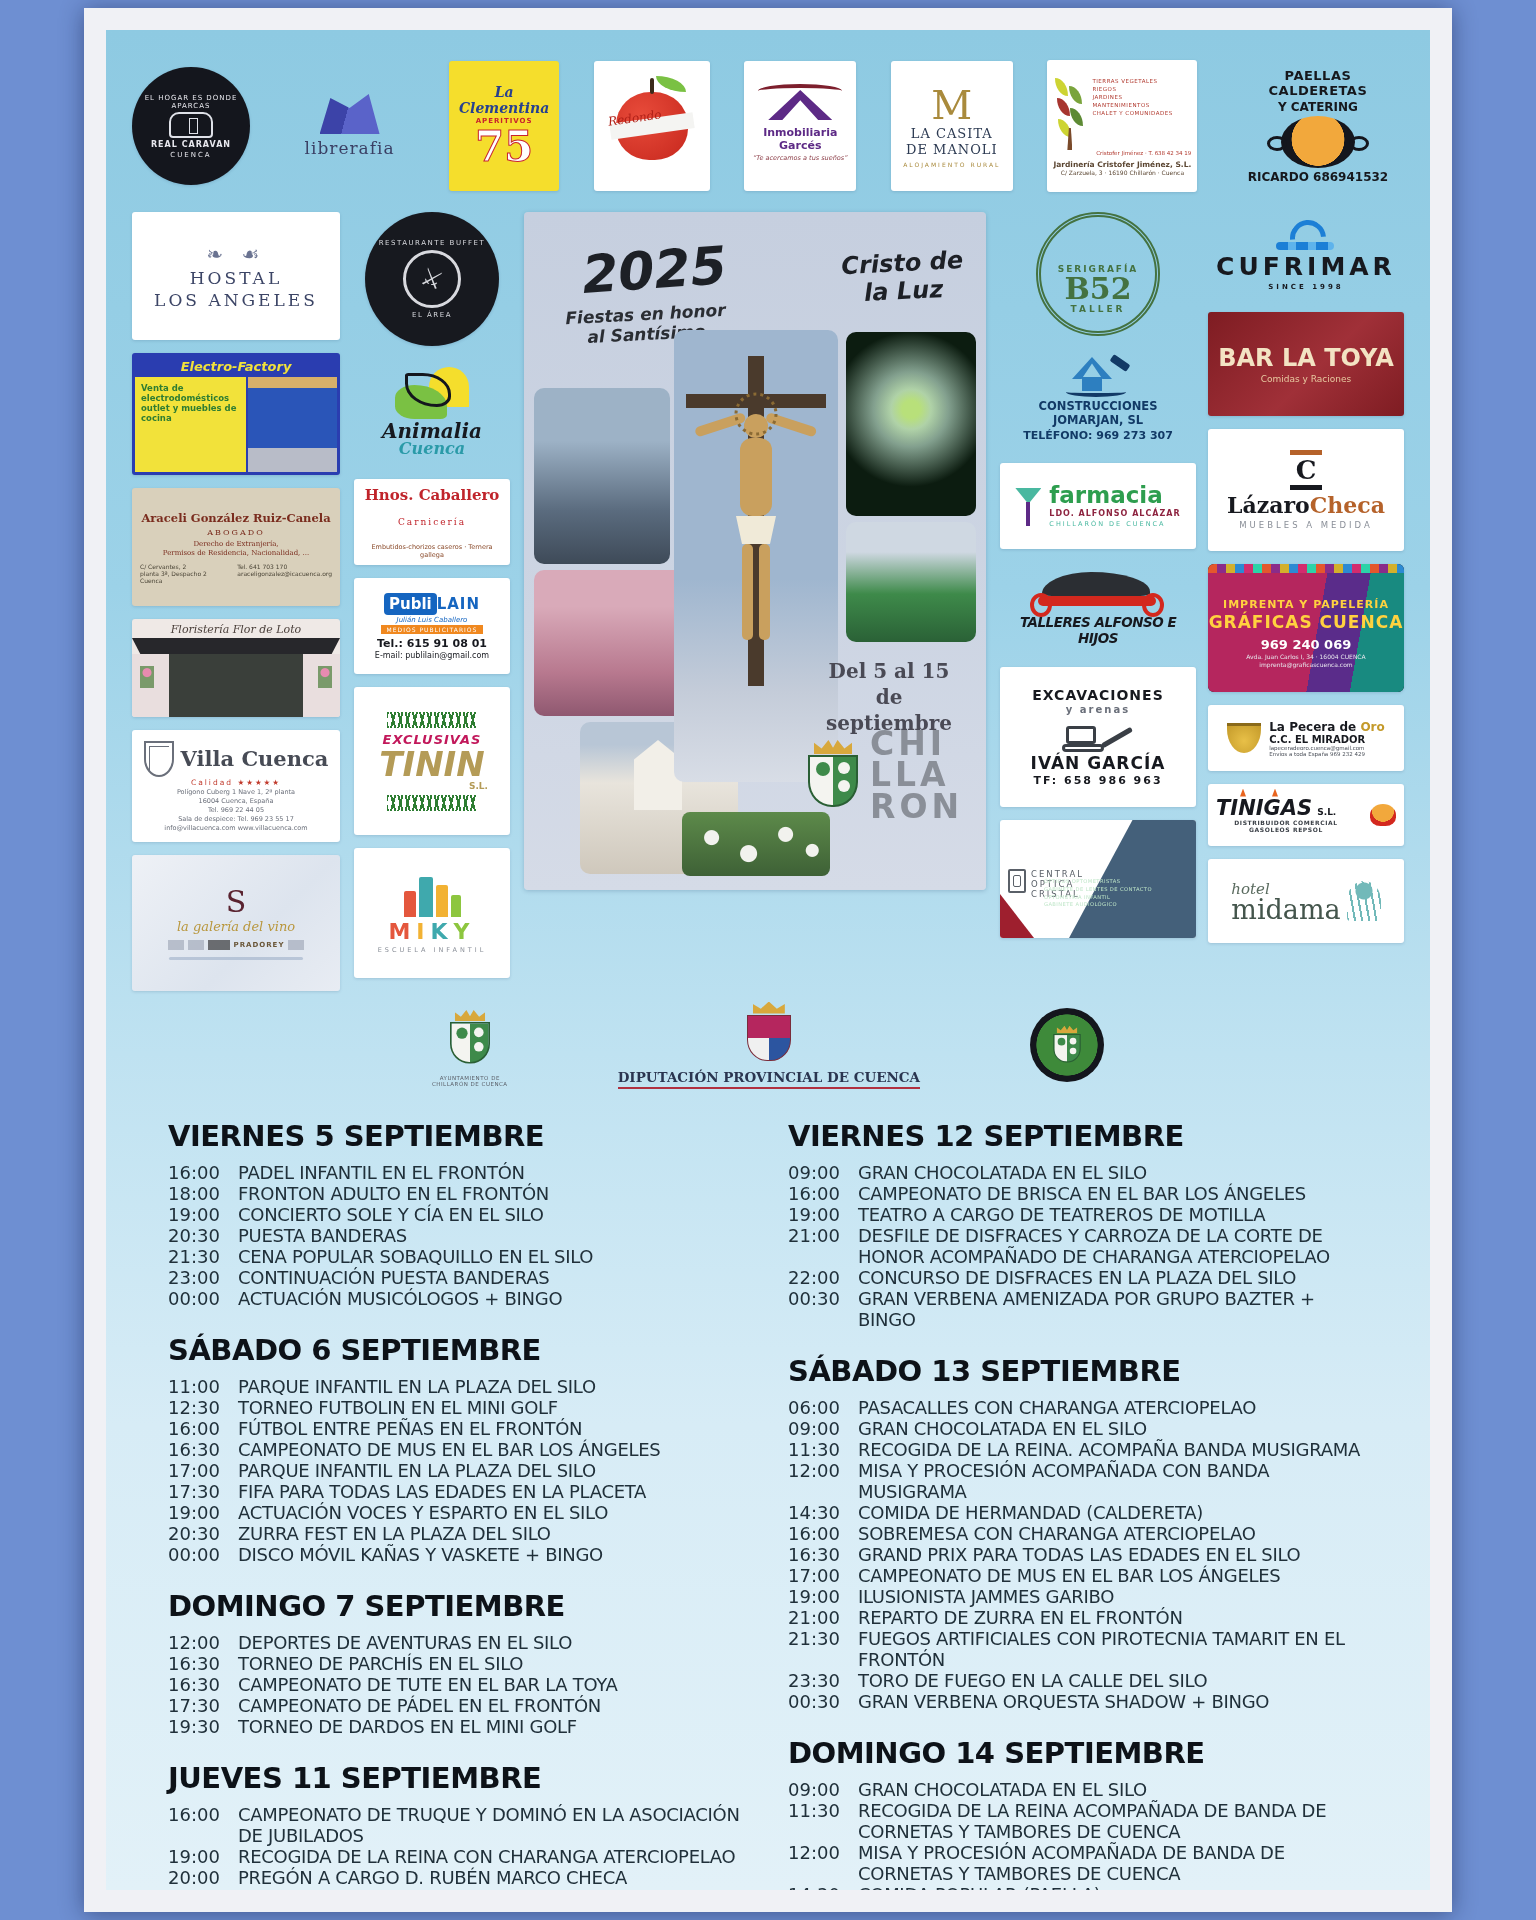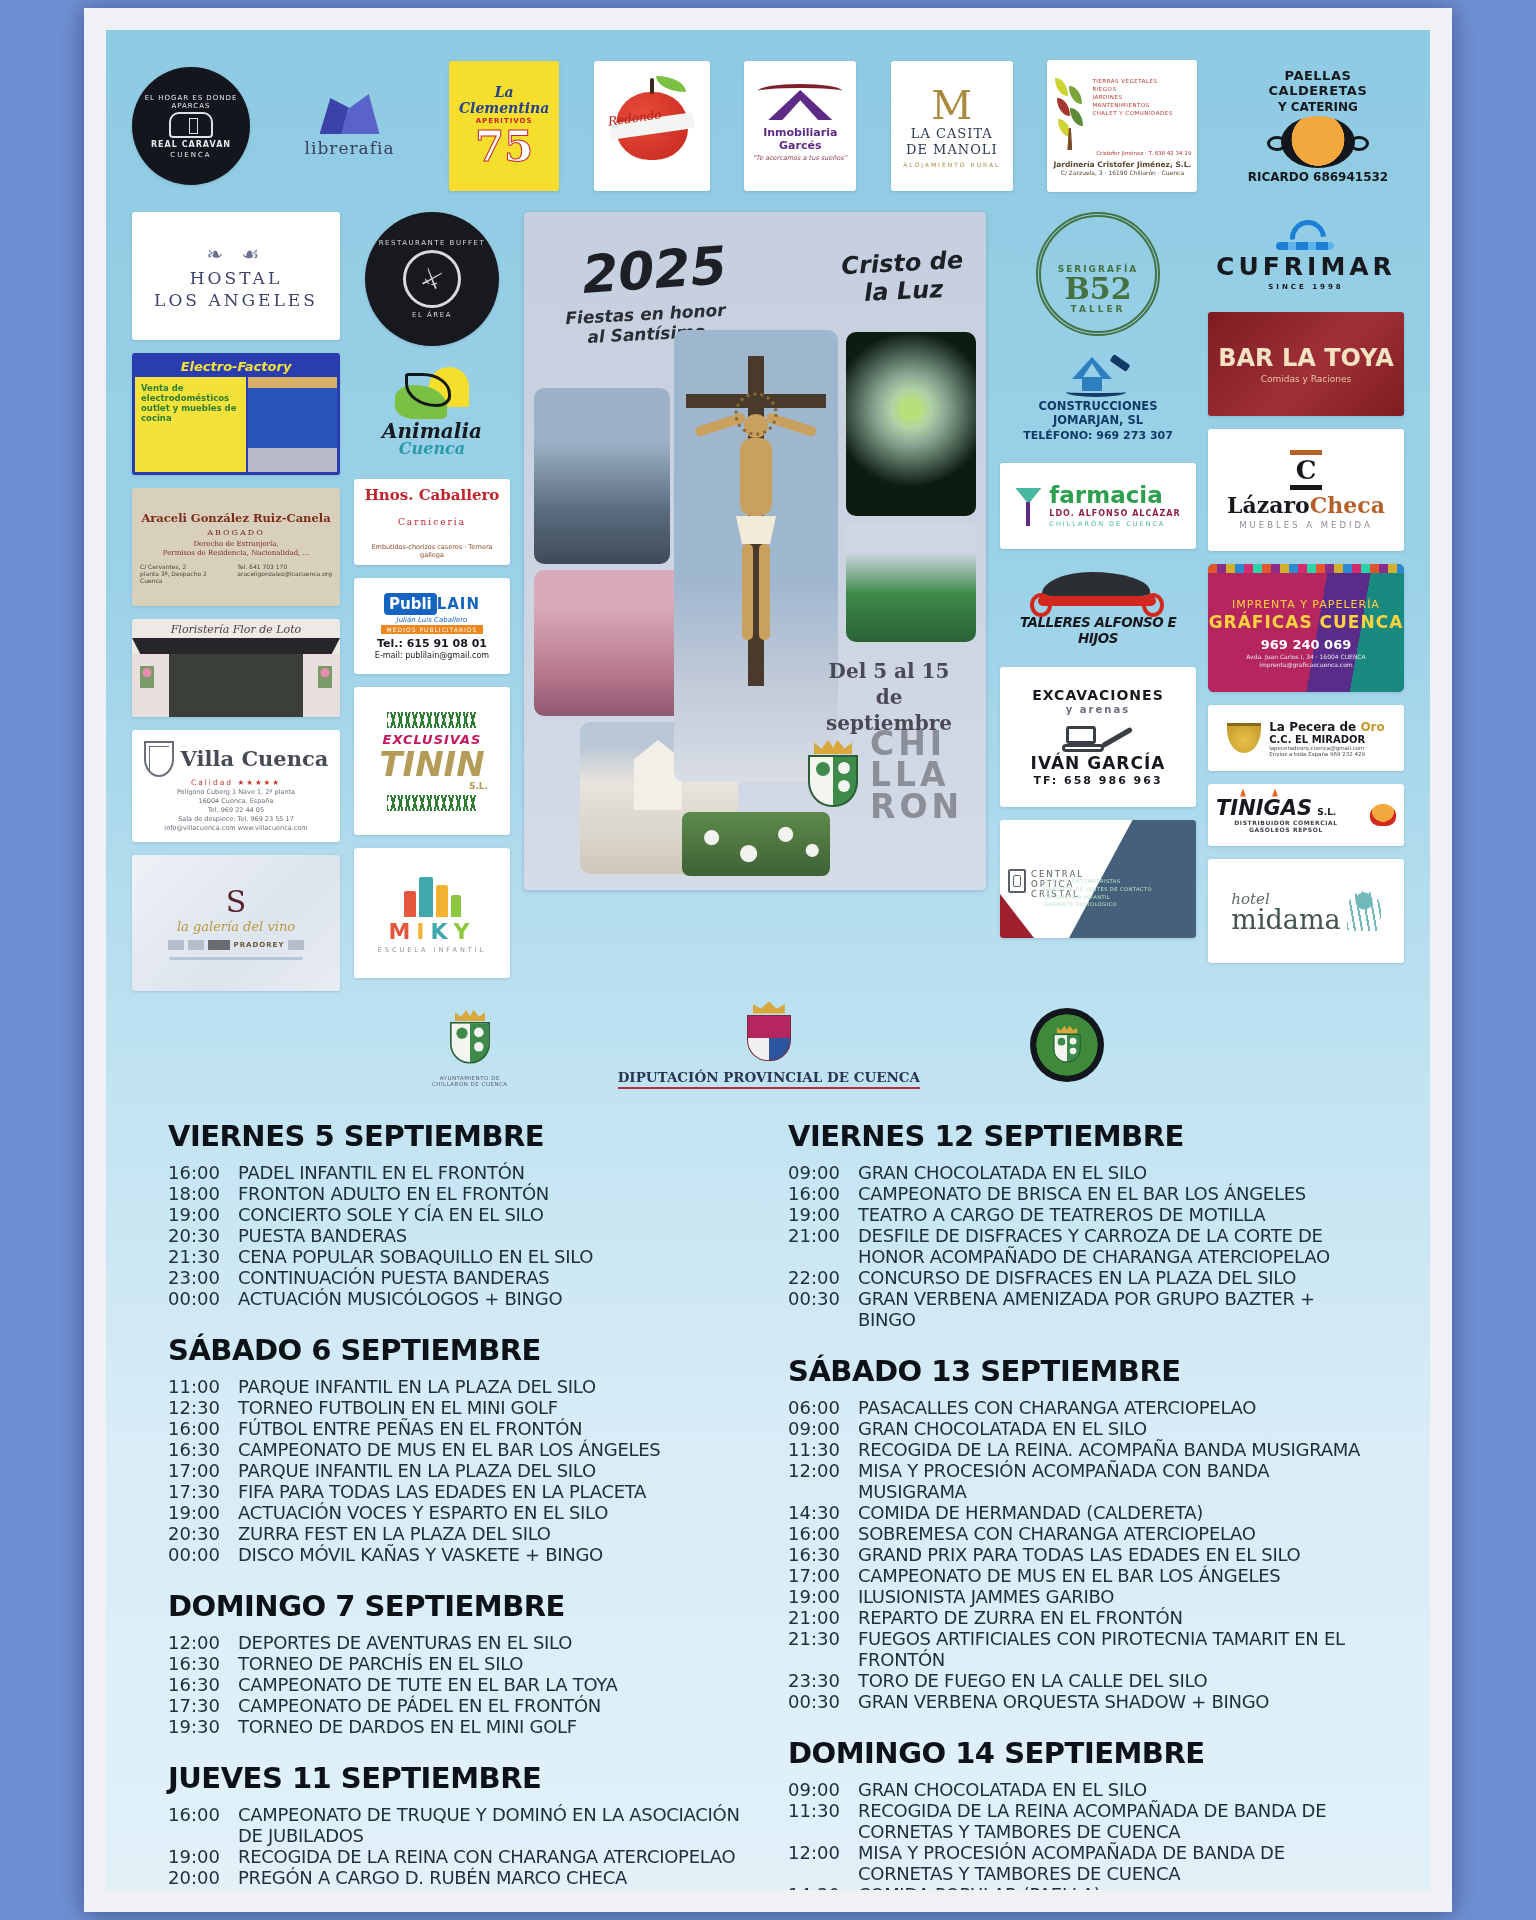--- a/index.html
+++ b/index.html
@@ -196,21 +196,21 @@
   .talle { gap:4px; }
   .talle-car { width:120px; height:40px; position:relative; }
   .talle-car .body { position:absolute; left:4px; top:2px; width:108px; height:24px; background:#2b2e33; border-radius:50% 60% 10% 10% / 100% 90% 10% 10%; }
   .talle-car .wrench { position:absolute; left:0; bottom:4px; width:118px; height:10px; background:#d3281e; border-radius:5px; }
   .talle-car .wrench:before,.talle-car .wrench:after { content:""; position:absolute; top:-3px; width:14px; height:16px; border:4px solid #d3281e; border-radius:50%; background:transparent; }
   .talle-car .wrench:before { left:-8px; } .talle-car .wrench:after { right:-8px; }
   .talle-n { font-size:13.5px; font-weight:900; font-style:italic; color:#17191f; letter-spacing:-.5px; }
   .grafi { height:128px; background:#101014; padding:0; gap:0; border-radius:6px; }
   .grafi-strip { width:100%; height:9px; background:repeating-linear-gradient(90deg,#e4572d 0 9px,#8a2c8a 9px 18px,#d3b02c 18px 27px,#2c8ad3 27px 36px,#d32c6e 36px 45px,#2cd3a8 45px 54px); }
   .grafi-mid { width:100%; flex:1; background:linear-gradient(100deg,#b5265e 0 55%,#5a2c8a 55% 75%,#188a80 75%); display:flex; flex-direction:column; align-items:center; justify-content:center; gap:1px; }
-  .grafi-l1 { font-size:11px; font-weight:normal; color:#ffd23f; letter-spacing:1px; }
+  .grafi-l1 { font-size:11px; font-weight:bold; color:#ffd23f; letter-spacing:1px; }
   .grafi-l2 { font-size:17px; font-weight:900; color:#ffd23f; letter-spacing:1px; }
   .grafi-tel { font-size:13px; font-weight:900; color:#fff; margin-top:4px; }
   .grafi-sm { font-size:6px; color:#e8e8ee; }
   .excav { height:140px; gap:1px; }
   .excav-l1 { font-size:14px; font-weight:900; color:#17191f; letter-spacing:1px; }
   .excav-l2 { font-size:10px; font-weight:bold; color:#6a6f7a; letter-spacing:2px; }
   .excav-dig { width:84px; height:36px; position:relative; }
   .excav-dig .cab { position:absolute; left:10px; bottom:8px; width:30px; height:18px; border:3px solid #3a3f46; border-radius:3px; }
   .excav-dig .arm { position:absolute; right:6px; bottom:12px; width:34px; height:5px; background:#3a3f46; transform:rotate(-30deg); border-radius:2px; }
   .excav-dig .trk { position:absolute; left:6px; bottom:0; width:42px; height:8px; border:3px solid #3a3f46; border-radius:5px; }
@@ -233,21 +233,21 @@
   .optic-svc { position:absolute; left:44px; top:58px; text-align:left; }
   .optic-svc div { font-size:5.2px; color:#bfe6c8; letter-spacing:.4px; line-height:1.5; }
   .tgas { height:62px; flex-direction:row; gap:14px; }
   .tgas-tx { display:flex; flex-direction:column; align-items:flex-start; }
   .tgas-n { font-size:21px; font-weight:900; font-style:italic; color:#17191f; line-height:1; position:relative; }
   .tgas-n:before { content:""; position:absolute; left:24px; top:-7px; width:6px; height:8px; background:#e8641e; clip-path:polygon(50% 0,100% 100%,0 100%); }
   .tgas-n:after { content:""; position:absolute; left:56px; top:-7px; width:6px; height:8px; background:#e8641e; clip-path:polygon(50% 0,100% 100%,0 100%); }
   .tgas-sl { font-size:9px; font-weight:bold; color:#17191f; }
   .tgas-s { font-size:6px; font-weight:bold; color:#3a3f46; letter-spacing:.6px; }
   .tgas-rep { width:26px; height:22px; background:radial-gradient(circle at 50% 30%,#f2a83c 0 55%,#d3281e 56%); border-radius:50% 50% 40% 40%; flex:none; }
-  .midam { height:104px; flex-direction:row; gap:6px; }
+  .midam { height:84px; flex-direction:row; gap:6px; }
   .midam-tx { display:flex; flex-direction:column; align-items:flex-start; }
   .midam-l1 { font-family:"DejaVu Serif",serif; font-style:italic; font-size:15px; color:#5a6b5f; }
   .midam-l2 { font-family:"DejaVu Serif",serif; font-size:27px; color:#44554c; line-height:.9; }
   .midam-sq { width:34px; height:40px; background:
       radial-gradient(circle at 50% 25%, #4fa8a8 0 8px, transparent 9px),
       repeating-linear-gradient(80deg,#4fa8a8 0 2px,transparent 2px 7px); border-radius:50% 50% 10% 10%; opacity:.8; flex:none; }
 
   
   .cposter { position:relative; width:462px; height:678px; background:linear-gradient(180deg,#c6cfdf,#cdd5e3 60%,#d5dbe7); border-radius:4px; box-shadow:0 1px 4px rgba(40,70,110,.25); overflow:hidden; }
   .cp-year { position:absolute; left:58px; top:28px; font-size:52px; font-weight:900; font-style:italic; color:#1d2026; transform:rotate(-4deg); }

